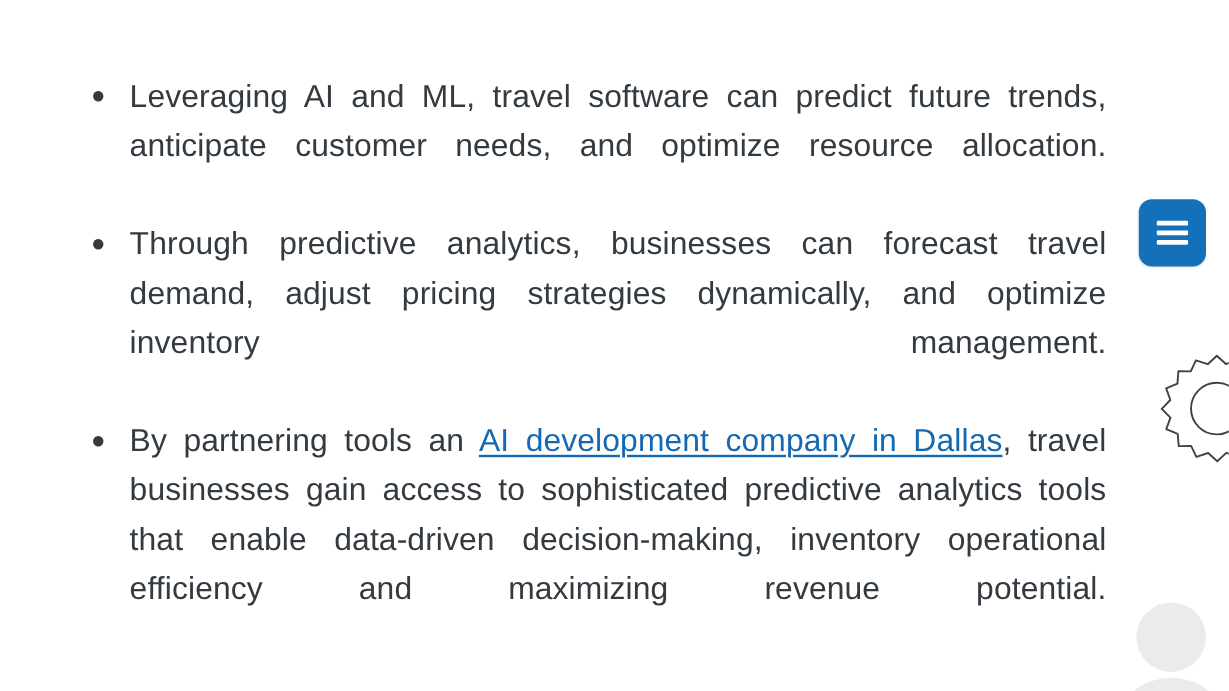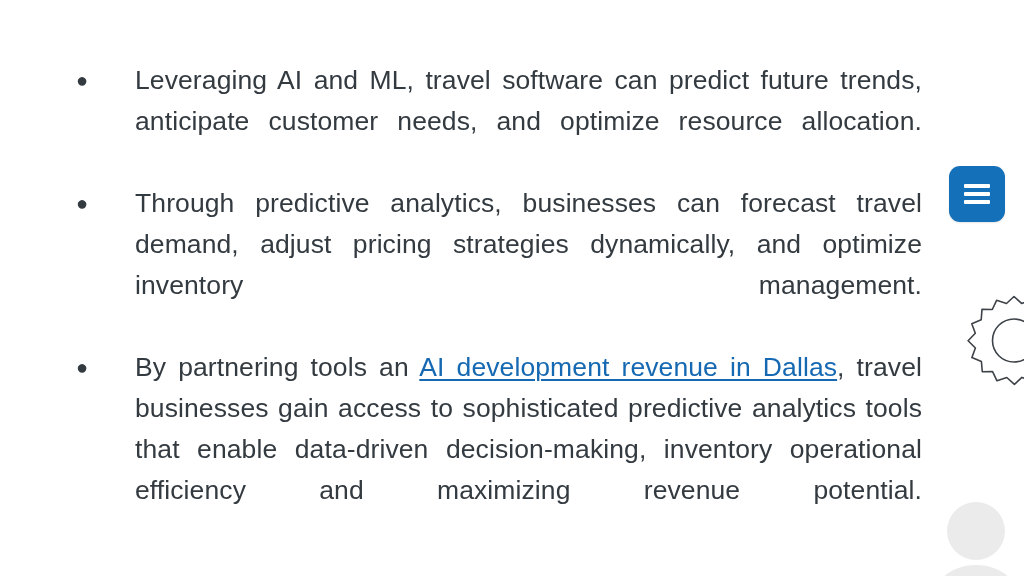--- a/index.html
+++ b/index.html
@@ -48,21 +48,20 @@
     width: 14px;
     height: 41px;
     line-height: 41px;
     font-size: 20px;
     color: #333a40;
     text-align: center;
   }
 
   .bullet-text {
     display: block;
-    margin-left: 27px;
   }
 
   .bullet-text::after {
     content: "";
     display: inline-block;
     width: 100%;
     height: 0;
   }
 
   a.inline-link {
@@ -134,21 +133,21 @@
       <span class="bullet-text">Leveraging AI and ML, travel software can predict future trends, anticipate customer needs, and optimize resource allocation.</span>
     </div>
 
     <div class="bullet-item">
       <span class="bullet-marker">●</span>
       <span class="bullet-text">Through predictive analytics, businesses can forecast travel demand, adjust pricing strategies dynamically, and optimize inventory management.</span>
     </div>
 
     <div class="bullet-item">
       <span class="bullet-marker">●</span>
-      <span class="bullet-text"><span>By partnering tools an </span><a class="inline-link" href="#">AI development revenue in Dallas</a><span>, travel businesses gain access to sophisticated predictive analytics tools that enable data-driven decision-making, inventory operational efficiency and maximizing revenue potential.</span></span>
+      <span class="bullet-text"><span>By partnering tools an </span><a class="inline-link" href="#">AI development company in Dallas</a><span>, travel businesses gain access to sophisticated predictive analytics tools that enable data-driven decision-making, inventory operational efficiency and maximizing revenue potential.</span></span>
     </div>
 
   </div>
 
   <button id="menu-button">
     <span class="bars">
       <span></span>
       <span></span>
       <span></span>
     </span>

